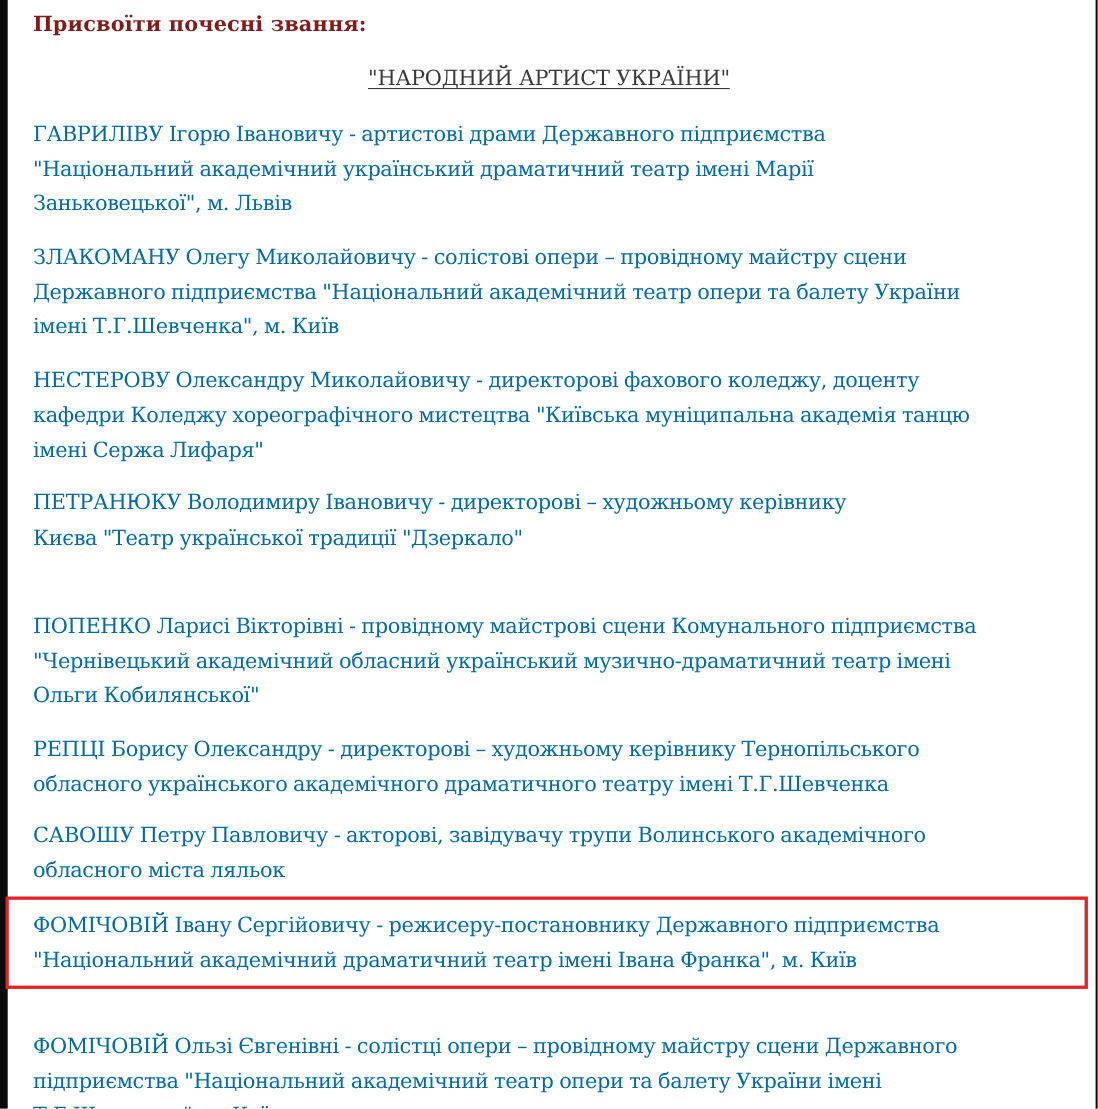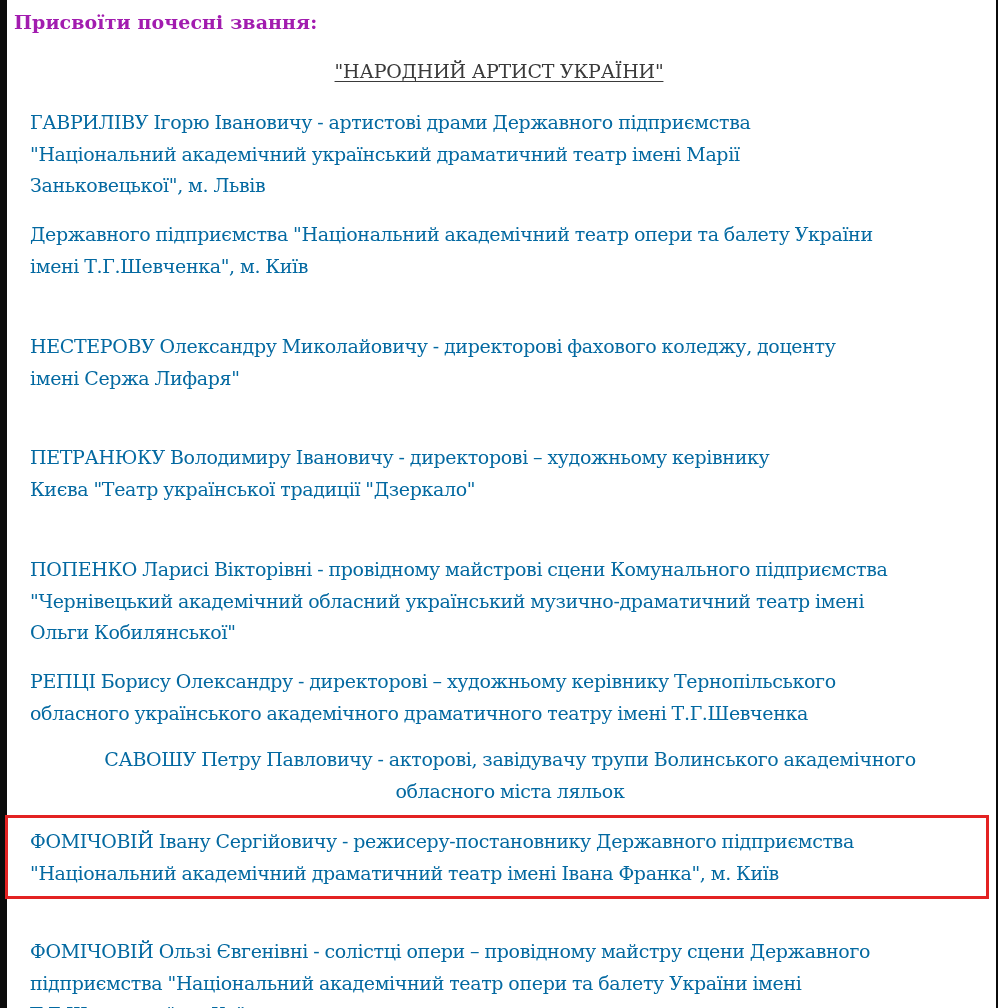--- a/index.html
+++ b/index.html
@@ -13,25 +13,25 @@
       color: #3a3a3a;
     }
     .edge-left {
       position: absolute; left: 0; top: 0; width: 7px; height: 1008px; background: #0b0b0b;
     }
     .edge-right {
       position: absolute; right: 0; top: 0; width: 2px; height: 1008px; background: #0b0b0b;
     }
     .heading {
       position: absolute;
-      left: 14px;
+      left: 30px;
       top: 11px;
       font-size: 19px;
       font-weight: bold;
-      color: #a21caf;
+      color: #7f1d1d;
       white-space: nowrap;
       letter-spacing: 0.1px;
     }
     .title {
       position: absolute;
       left: 0;
       width: 998px;
       top: 60px;
       text-align: center;
       font-size: 19px;
@@ -72,46 +72,48 @@
 
 <div class="title"><span>"НАРОДНИЙ АРТИСТ УКРАЇНИ"</span></div>
 
 <div class="entry" style="top:107px;">
   <span class="line">ГАВРИЛІВУ Ігорю Івановичу - артистові драми Державного підприємства</span>
   <span class="line">"Національний академічний український драматичний театр імені Марії</span>
   <span class="line">Заньковецької", м. Львів</span>
 </div>
 
 <div class="entry" style="top:219px;">
+  <span class="line">ЗЛАКОМАНУ Олегу Миколайовичу - солістові опери – провідному майстру сцени</span>
   <span class="line">Державного підприємства "Національний академічний театр опери та балету України</span>
   <span class="line">імені Т.Г.Шевченка", м. Київ</span>
 </div>
 
 <div class="entry" style="top:331px;">
   <span class="line">НЕСТЕРОВУ Олександру Миколайовичу - директорові фахового коледжу, доценту</span>
+  <span class="line">кафедри Коледжу хореографічного мистецтва "Київська муніципальна академія танцю</span>
   <span class="line">імені Сержа Лифаря"</span>
 </div>
 
 <div class="entry" style="top:442px;">
   <span class="line">ПЕТРАНЮКУ Володимиру Івановичу - директорові – художньому керівнику</span>
   <span class="line">Києва "Театр української традиції "Дзеркало"</span>
 </div>
 
 <div class="entry" style="top:554px;">
   <span class="line">ПОПЕНКО Ларисі Вікторівні - провідному майстрові сцени Комунального підприємства</span>
   <span class="line">"Чернівецький академічний обласний український музично-драматичний театр імені</span>
   <span class="line">Ольги Кобилянської"</span>
 </div>
 
 <div class="entry" style="top:666px;">
   <span class="line">РЕПЦІ Борису Олександру - директорові – художньому керівнику Тернопільського</span>
   <span class="line">обласного українського академічного драматичного театру імені Т.Г.Шевченка</span>
 </div>
 
-<div class="entry" style="top:744px;text-align:center;">
+<div class="entry" style="top:744px;">
   <span class="line">САВОШУ Петру Павловичу - акторові, завідувачу трупи Волинського академічного</span>
   <span class="line">обласного міста ляльок</span>
 </div>
 
 <div class="highlight-box"></div>
 
 <div class="entry" style="top:826px;">
   <span class="line">ФОМІЧОВІЙ Івану Сергійовичу - режисеру-постановнику Державного підприємства</span>
   <span class="line">"Національний академічний драматичний театр імені Івана Франка", м. Київ</span>
 </div>

